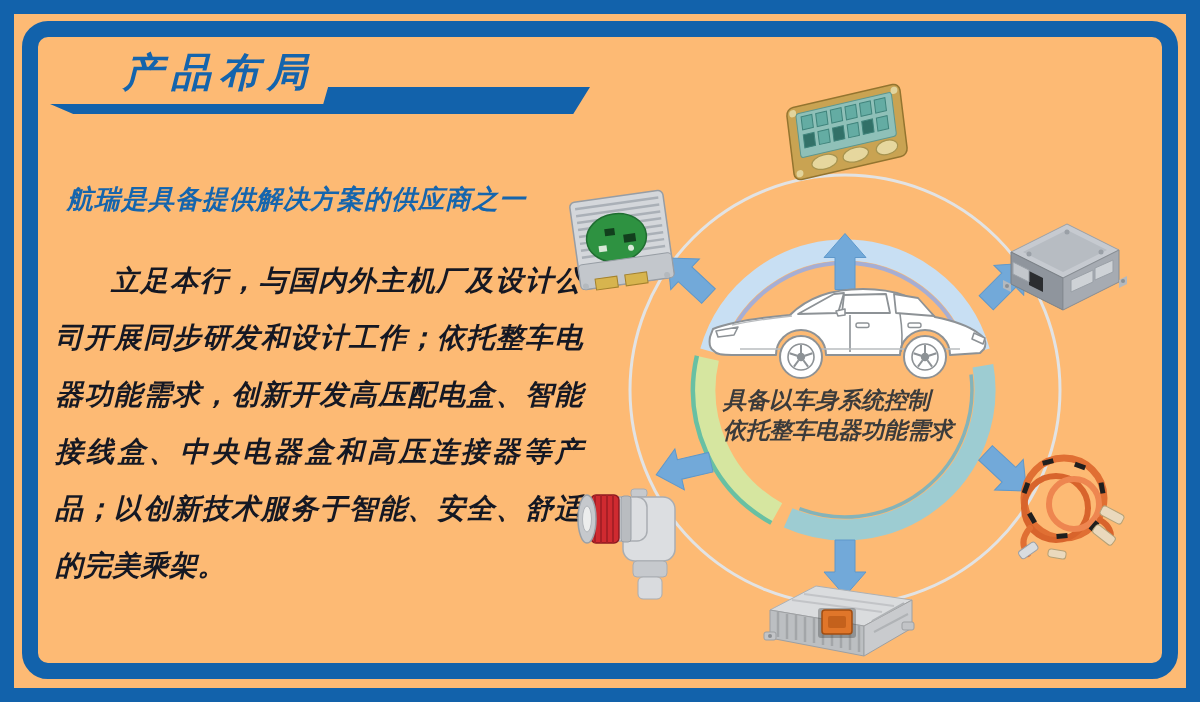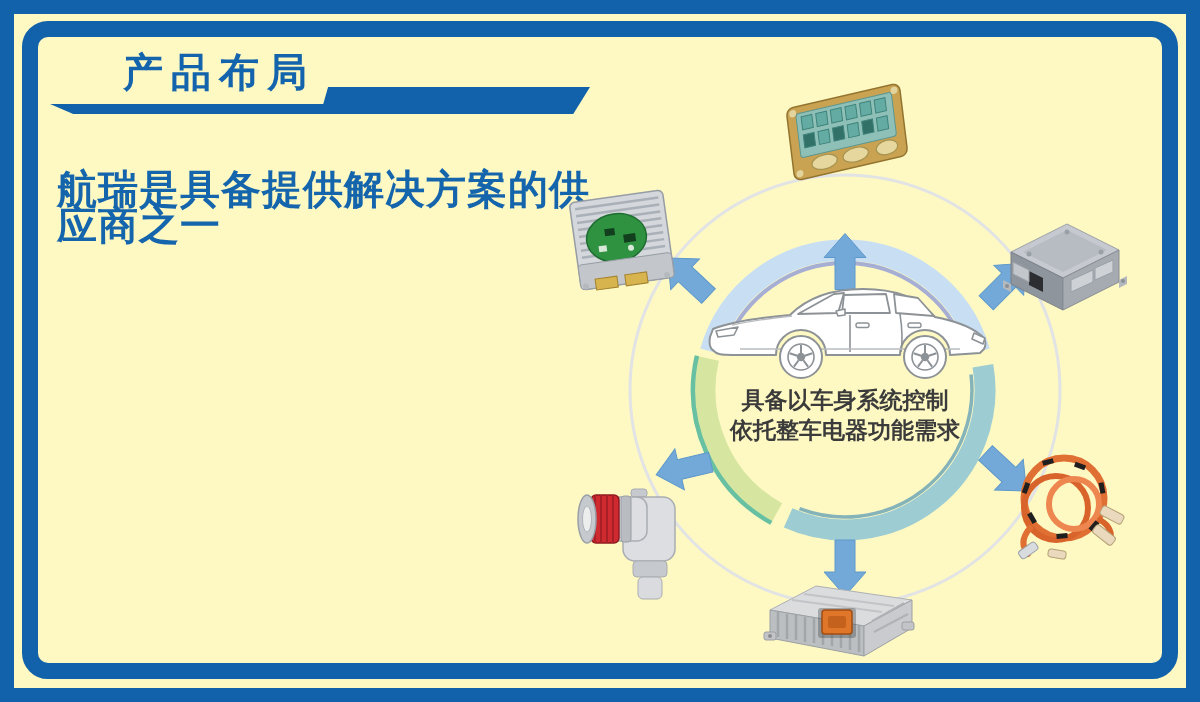--- a/index.html
+++ b/index.html
@@ -1,51 +1,52 @@
 <!DOCTYPE html>
 <html><head>
 <meta charset="utf-8">
 <style>
   html,body{margin:0;padding:0;background:#ffffff;}
-  .page{position:relative;width:1200px;height:702px;background:#fef9c3;overflow:hidden;
-        font-family:"Liberation Sans",sans-serif;}
+  .page{position:relative;width:1200px;height:702px;background:#fdba74;overflow:hidden;
+        font-family:"Liberation Sans",sans-serif;font-style:italic;}
   
   .outer-frame{position:absolute;inset:0;border:14px solid #1262ab;box-sizing:border-box;}
   .inner-frame{position:absolute;left:22px;top:21px;width:1156px;height:658px;
                border:16px solid #1262ab;border-radius:26px;box-sizing:border-box;}
   
   .title-banner{position:absolute;left:50px;top:87px;width:540px;height:27px;background:#1262ab;
                 clip-path:polygon(0 63%,50.6% 63%,51.5% 0,100% 0,96.9% 100%,4.3% 100%);}
   .title{position:absolute;left:123px;top:50px;margin:0;font-size:40px;line-height:44px;
          font-weight:bold;color:#1464ad;letter-spacing:8px;font-family:"Liberation Sans",sans-serif;}
   
-  .heading{position:absolute;left:55px;top:170px;margin:2px;width:540px;font-size:40px;line-height:36px;
+  .heading{position:absolute;left:55px;top:170px;margin:12px;width:540px;font-size:26px;line-height:36px;
            font-weight:bold;color:#1565ad;letter-spacing:1px;font-family:"Liberation Serif",serif;}
   .body-text{position:absolute;left:55px;top:252px;margin:0;width:528px;font-size:28px;line-height:57px;
              font-weight:bold;color:#151823;text-align:justify;text-indent:2em;
              font-family:"Liberation Serif",serif;letter-spacing:0.5px;}
   
   .diagram{position:absolute;left:555px;top:75px;width:590px;height:600px;}
   .diagram svg{position:absolute;left:0;top:0;}
-  .center-text{position:absolute;left:168px;top:310px;width:244px;text-align:center;
+  .center-text{position:absolute;left:168px;top:310px;width:244px;
                font-size:23px;line-height:30px;font-weight:bold;color:#3b3b3b;
                font-family:"Liberation Sans",sans-serif;}
 </style>
 </head>
 <body>
 
 <div class="page">
 
   <div class="outer-frame"></div>
   <div class="inner-frame"></div>
 
   <div class="title-banner"></div>
   <h1 class="title">产品布局</h1>
 
   <h2 class="heading">航瑞是具备提供解决方案的供应商之一</h2>
+  <p class="body-text">立足本行，与国内外主机厂及设计公司开展同步研发和设计工作；依托整车电器功能需求，创新开发高压配电盒、智能接线盒、中央电器盒和高压连接器等产品；以创新技术服务于智能、安全、舒适的完美乘架。</p>
 
   <div class="diagram">
     <svg viewBox="0 0 590 600" width="590" height="600">
       <defs>
         <g id="wh">
           <circle r="21" fill="#ffffff" stroke="#8d9296" stroke-width="2"></circle>
           <circle r="13" fill="none" stroke="#8d9296" stroke-width="1.6"></circle>
           <circle r="3.2" fill="#8d9296"></circle>
           <g stroke="#8d9296" stroke-width="2">
             <line y1="-4" y2="-12"></line>

